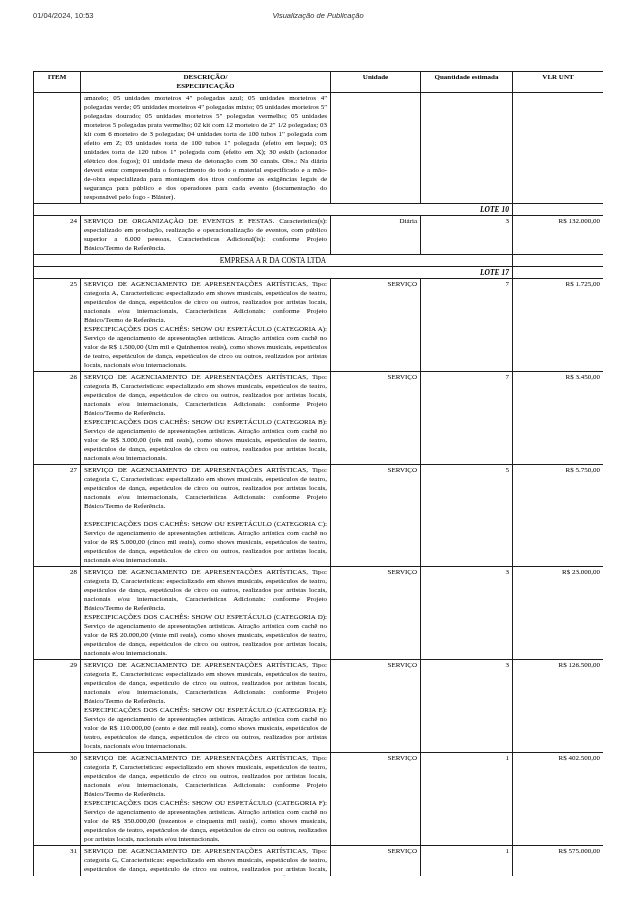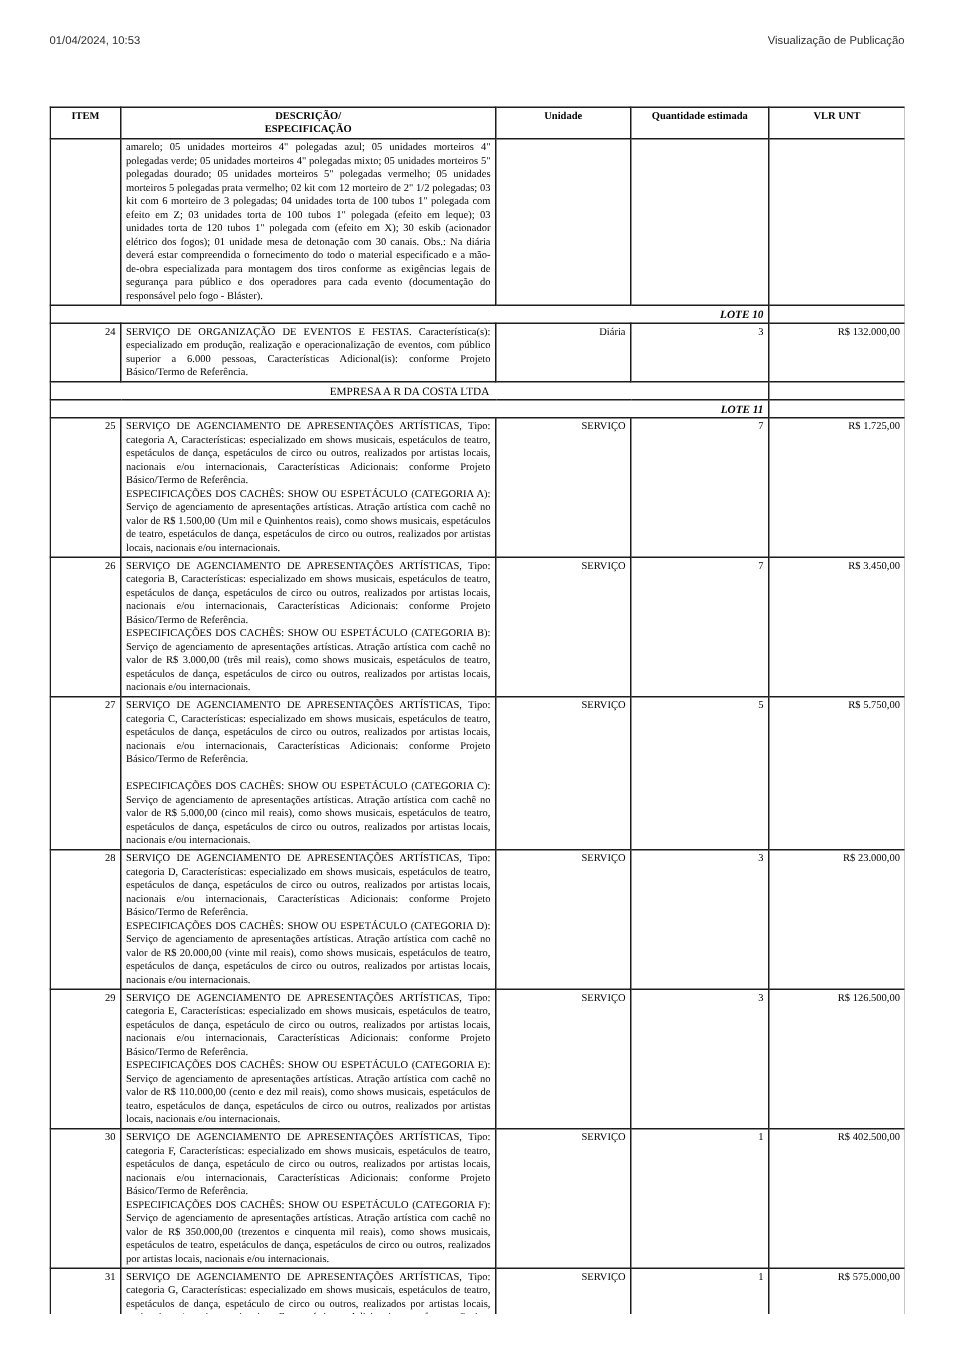--- a/index.html
+++ b/index.html
@@ -20,24 +20,23 @@
   }
   .page-header {
     position: absolute;
     top: 11px;
     left: 33px;
     right: 33px;
     height: 12px;
     font-family: "Liberation Sans", sans-serif;
     font-size: 7.5px;
     color: #2e2e2e;
-    margin-top: 11px;
   }
   .page-header .datetime { position: absolute; left: 0; top: 0; }
-  .page-header .title { position: absolute; left: 0; right: 0; top: 0; text-align: right; }
+  .page-header .title { position: absolute; left: 0; right: 0; top: 0; text-align: center; font-style: italic; }
 
   .table-wrap {
     position: absolute;
     top: 29px;
     left: 33px;
     width: 570px;
     max-height: 847px;
     overflow: hidden;
   }
   table.doc-table {
@@ -148,21 +147,21 @@
           <td class="ctr">3</td>
           <td class="ctr">R$ 132.000,00</td>
         </tr>
 
         <tr class="company-row">
           <td colspan="4">EMPRESA A R DA COSTA LTDA</td>
           <td></td>
         </tr>
 
         <tr class="section-row">
-          <td colspan="4">LOTE 11</td>
+          <td colspan="4">LOTE 17</td>
           <td></td>
         </tr>
 
         <tr>
           <td class="ctr">25</td>
           <td class="desc">SERVIÇO DE AGENCIAMENTO DE APRESENTAÇÕES ARTÍSTICAS, Tipo: categoria A, Características: especializado em shows musicais, espetáculos de teatro, espetáculos de dança, espetáculos de circo ou outros, realizados por artistas locais, nacionais e/ou internacionais, Características Adicionais: conforme Projeto Básico/Termo de Referência.
 ESPECIFICAÇÕES DOS CACHÊS: SHOW OU ESPETÁCULO (CATEGORIA A): Serviço de agenciamento de apresentações artísticas. Atração artística com cachê no valor de R$ 1.500,00 (Um mil e Quinhentos reais), como shows musicais, espetáculos de teatro, espetáculos de dança, espetáculos de circo ou outros, realizados por artistas locais, nacionais e/ou internacionais.</td>
           <td class="ctr">SERVIÇO</td>
           <td class="ctr">7</td>
           <td class="ctr">R$ 1.725,00</td>

